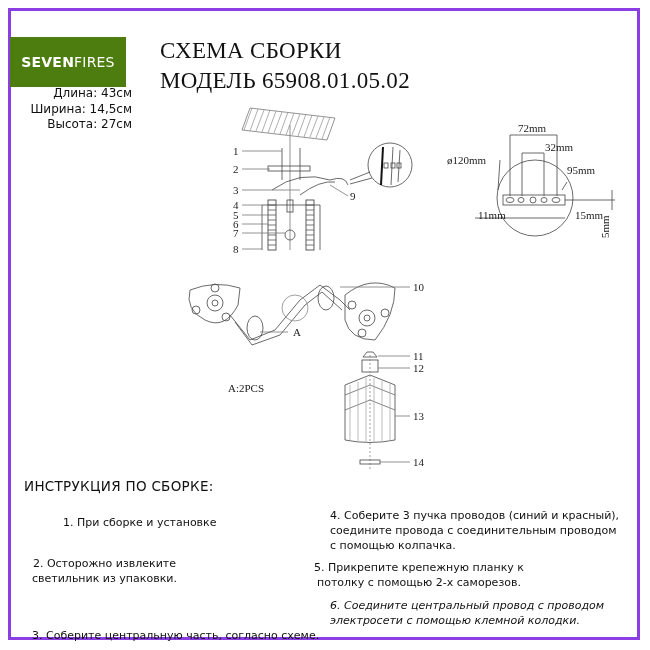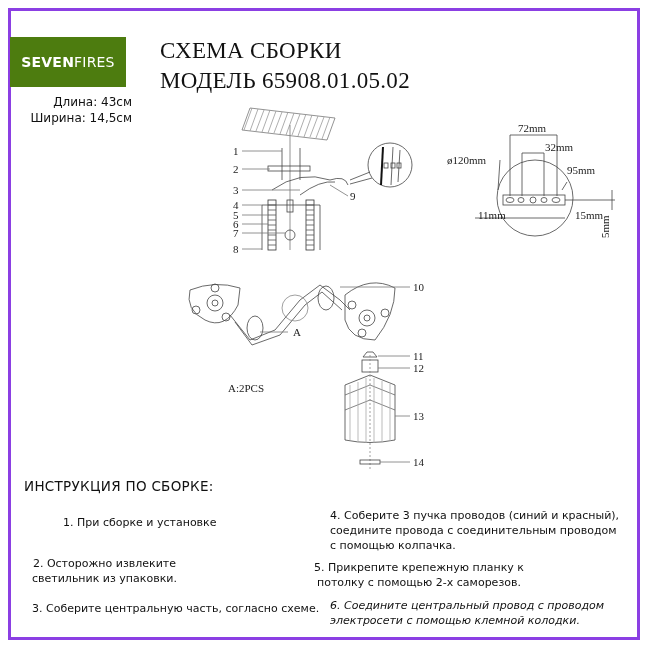--- a/index.html
+++ b/index.html
@@ -2,21 +2,21 @@
 <html><head>
 <meta charset="utf-8">
 <style>
   html,body{margin:0;padding:0;background:#fff;}
   body{width:650px;height:650px;position:relative;overflow:hidden;font-family:"DejaVu Sans",sans-serif;color:#111;}
   .frame{position:absolute;left:8px;top:8px;width:626px;height:626px;border:3px solid #8b3fe3;}
   .logo{position:absolute;left:10px;top:37px;width:116px;height:50px;background:#4d7c0f;color:#fff;display:flex;align-items:center;justify-content:center;font-size:14px;letter-spacing:0.2px;}
   .logo b{font-weight:bold;}
   .logo span{font-weight:normal;}
   .title{position:absolute;left:160px;top:36px;font-size:23px;line-height:30px;font-family:Liberation Serif, serif;letter-spacing:0.3px;}
-  .dims{position:absolute;left:10px;top:95px;width:122px;text-align:right;font-size:12px;line-height:15.5px;}
+  .dims{position:absolute;left:10px;top:86px;width:122px;text-align:right;font-size:12px;line-height:15.5px;}
   .diagram{position:absolute;left:0;top:0;}
   .instr-head{position:absolute;left:24px;top:478px;font-size:13.5px;font-weight:normal;letter-spacing:0.3px;}
   .step{position:absolute;font-size:11px;line-height:15px;}
   .svgtext{font-family:"Liberation Serif",serif;font-size:11px;fill:#222;}
 </style>
 </head>
 <body>
 
 <div class="frame"></div>
 
@@ -26,20 +26,21 @@
 </div>
 
 <div class="title">
   <div>СХЕМА СБОРКИ</div>
   <div>МОДЕЛЬ 65908.01.05.02</div>
 </div>
 
 <div class="dims">
   <div>Длина: 43см</div>
   <div>Ширина: 14,5см</div>
+  <div>Высота: 27см</div>
 </div>
 
 <svg class="diagram" width="650" height="650" stroke="#444" fill="none" stroke-width="0.8">
 
   <g>
     <polygon points="250,108 335,118 327,140 242,130" stroke="#777"></polygon>
     <g stroke="#999">
       <line x1="252" y1="108" x2="244" y2="130"></line>
         <line x1="258" y1="109" x2="250" y2="131"></line>
         <line x1="264" y1="110" x2="256" y2="131"></line>
@@ -224,21 +225,21 @@
 
 <div class="instr-head">ИНСТРУКЦИЯ ПО СБОРКЕ:</div>
 
 <div class="step" style="left:32px;top:515px;margin-left:31px;">
   <div>1. При сборке и установке</div>
 </div>
 <div class="step" style="left:32px;top:556px;text-align:center;">
   <div>2. Осторожно извлеките</div>
   <div>светильник из упаковки.</div>
 </div>
-<div class="step" style="left:32px;top:601px;">
+<div class="step" style="left:32px;top:628px;">
   <div>3. Соберите центральную часть, согласно схеме.</div>
 </div>
 <div class="step" style="left:330px;top:508px;">
   <div>4. Соберите 3 пучка проводов (синий и красный),</div>
   <div>соедините провода с соединительным проводом</div>
   <div>с помощью колпачка.</div>
 </div>
 <div class="step" style="left:314px;top:560px;text-align:center;">
   <div>5. Прикрепите крепежную планку к</div>
   <div>потолку с помощью 2-х саморезов.</div>

